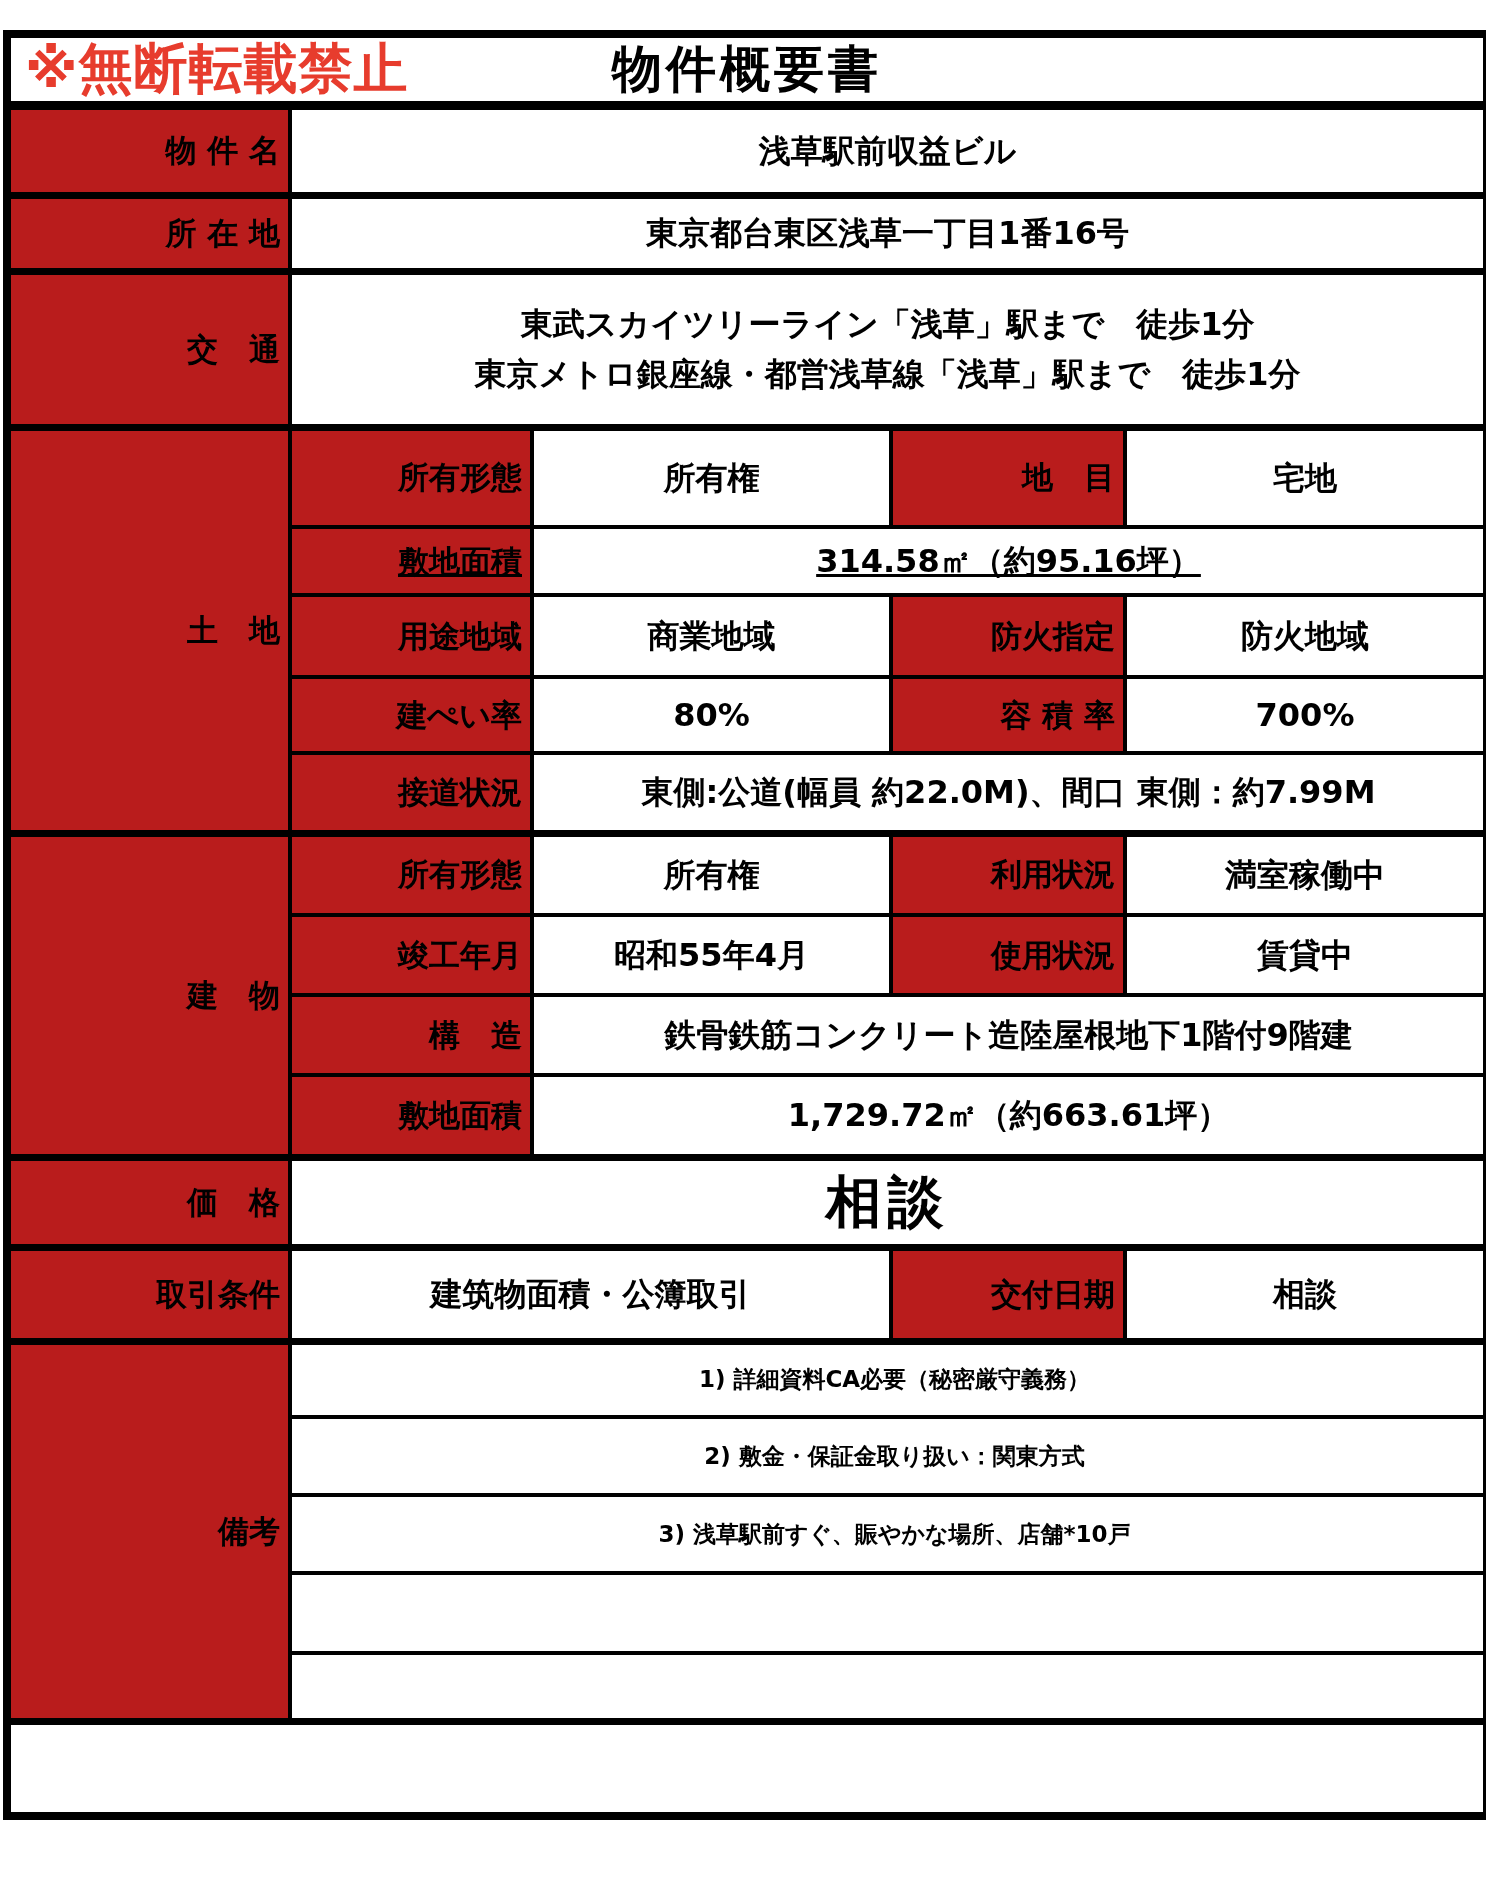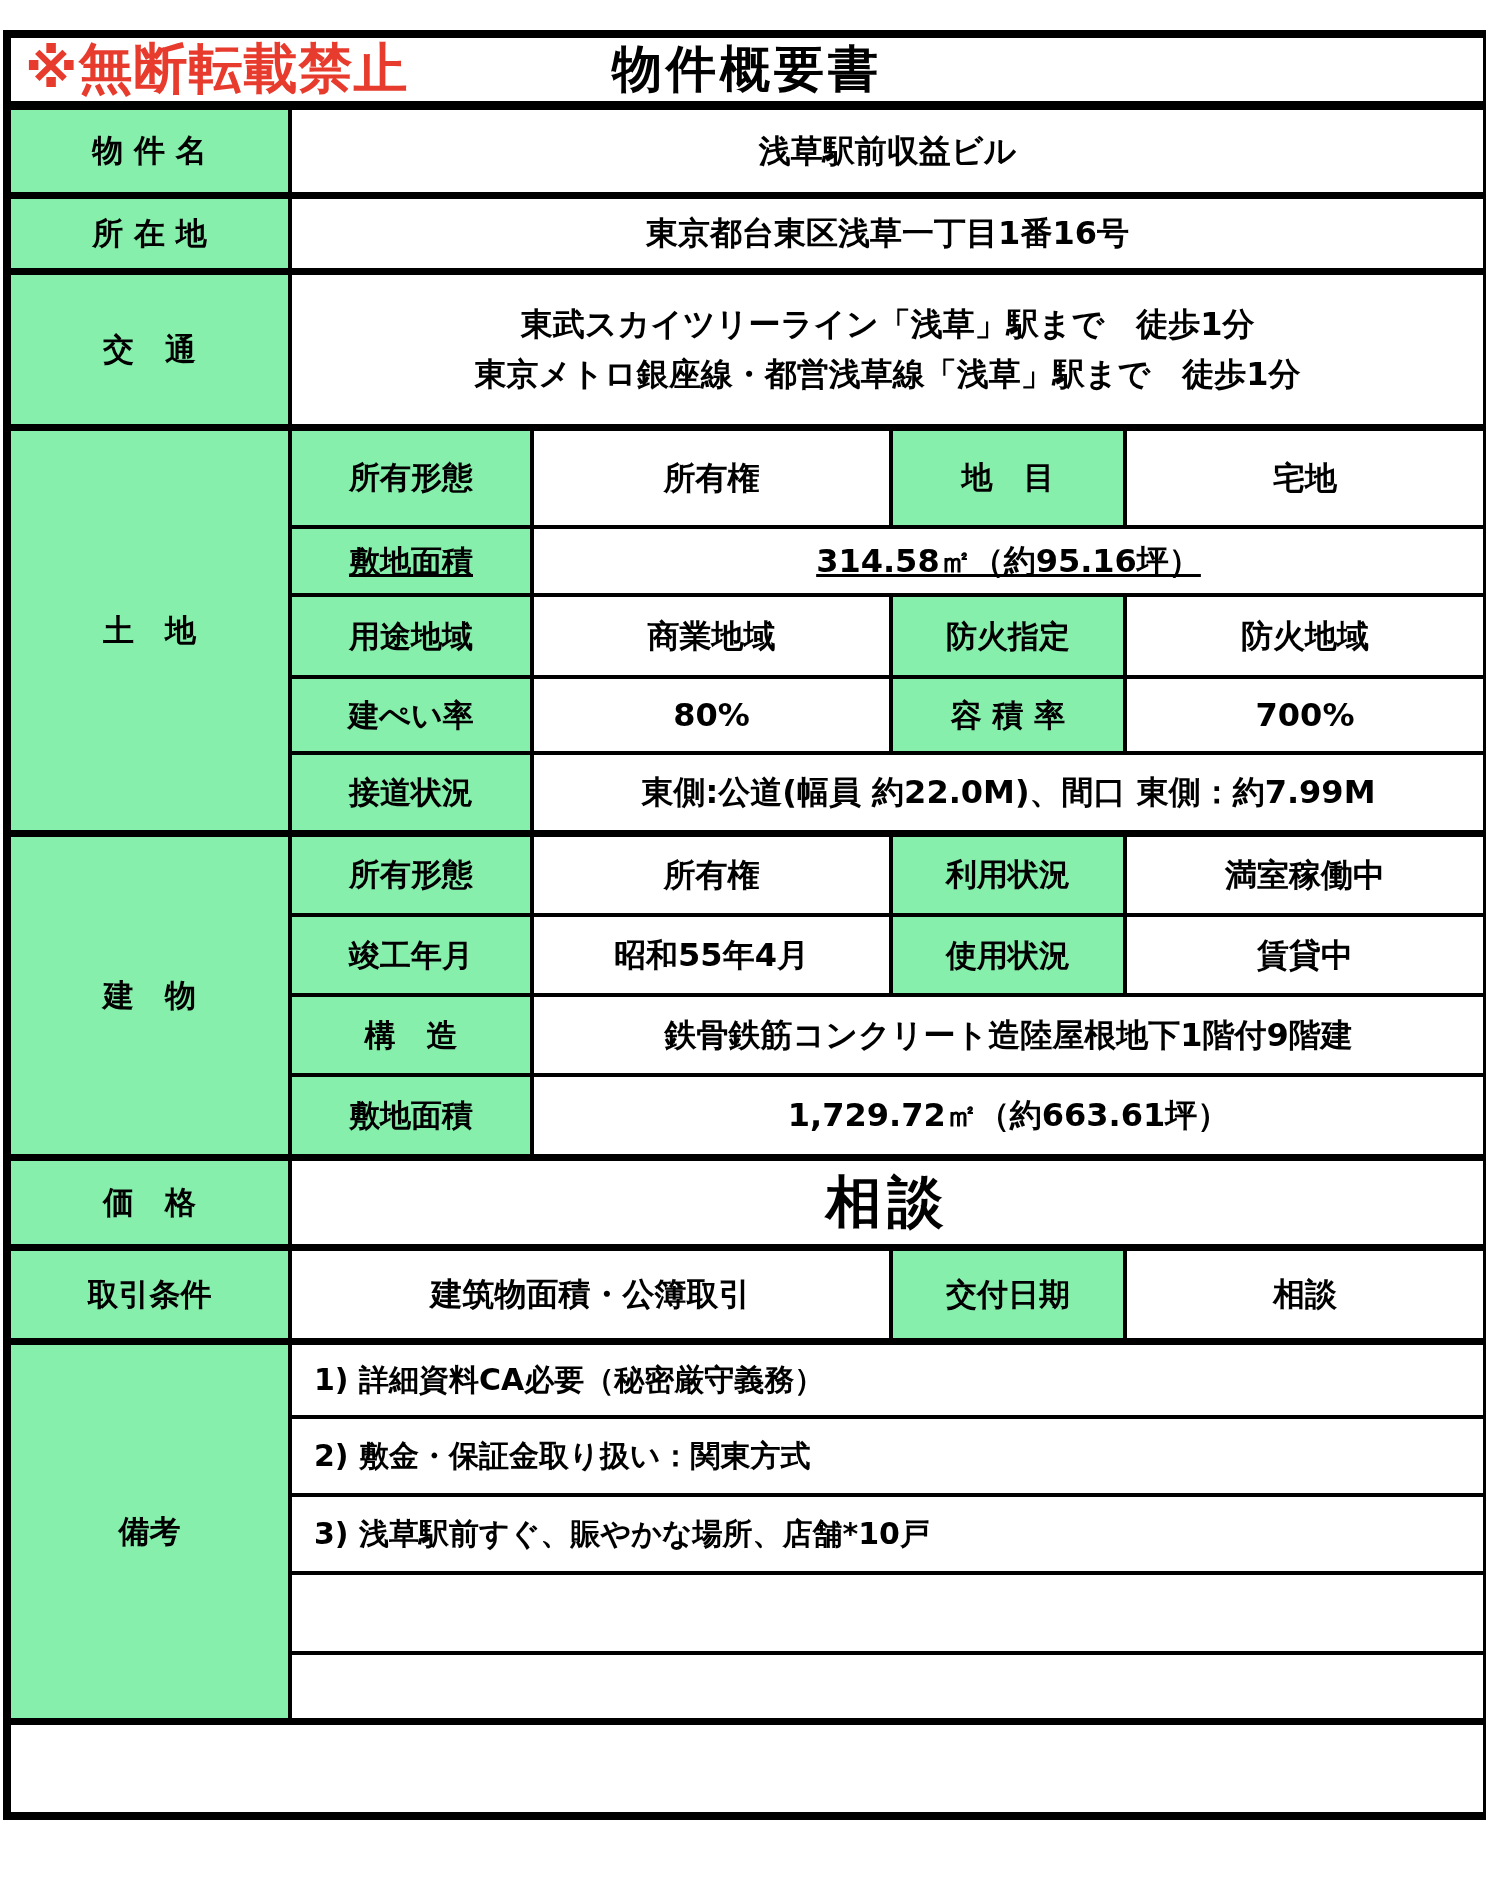--- a/index.html
+++ b/index.html
@@ -35,22 +35,23 @@
     border: 4px solid #000000;
     vertical-align: middle;
     text-align: center;
     font-weight: bold;
     font-size: 31px;
     line-height: 1.25;
     padding: 4px 8px;
     overflow: hidden;
   }
   th.hd {
-    background: #86efac;
+    background: #b91c1c;
     font-weight: bold;
+    text-align: right;
   }
   tr.sec th, tr.sec td { border-top-width: 7px; }
 
   
   tr.title-row td {
     border-bottom-width: 9px;
     height: 64px;
     position: relative;
     background: #ffffff;
     padding: 0;
@@ -89,21 +90,21 @@
   tr.r-terms   { height: 94px; }
   tr.r-rem1    { height: 76px; }
   tr.r-rem2    { height: 78px; }
   tr.r-rem3    { height: 78px; }
   tr.r-rem4    { height: 80px; }
   tr.r-rem5    { height: 68px; }
   tr.r-final   { height: 95px; }
 
   td.value { font-size: 32px; }
   td.big-value { font-size: 56px; letter-spacing: 6px; }
-  td.left-text { text-align: left; padding-left: 22px; font-size: 30px; }
+  td.left-text { text-align: center; padding-left: 22px; font-size: 23px; }
   .access-line { display: block; text-align: center; }
   .access-line + .access-line { margin-top: 10px; }
 </style>
 </head>
 <body>
 
 <div class="page">
   <table class="sheet">
     <colgroup>
       <col class="c1">

